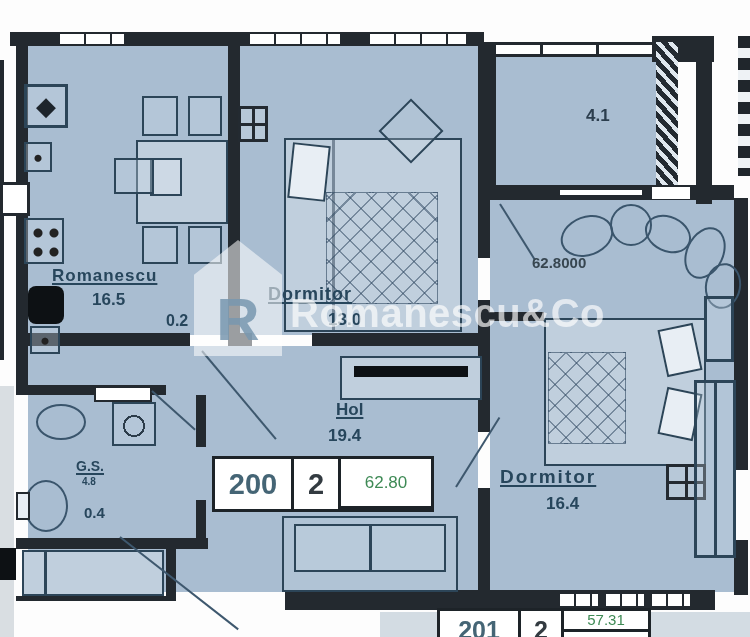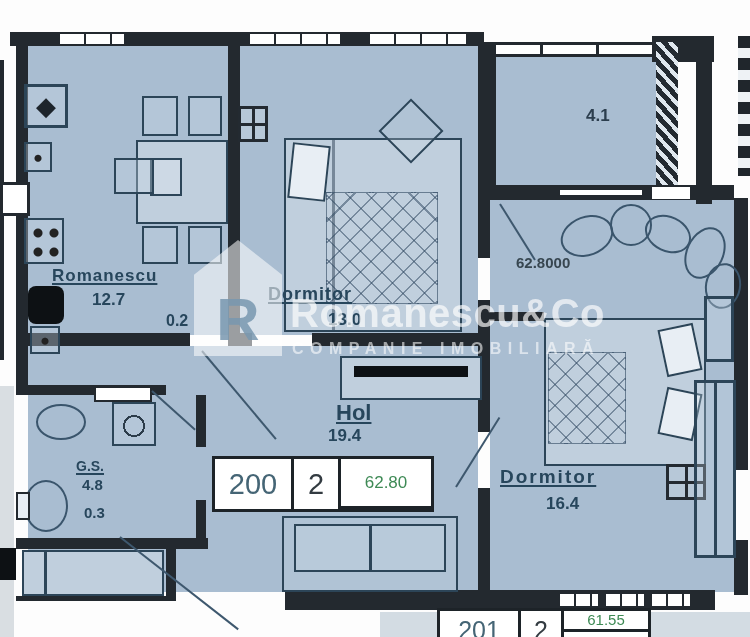--- a/index.html
+++ b/index.html
@@ -30,21 +30,21 @@
   .line{position:absolute;height:2px;background:#3e586e;transform-origin:0 50%;}
   .txt{position:absolute;font-weight:bold;color:#27465c;white-space:nowrap;}
   .und{text-decoration:underline;text-underline-offset:2px;text-decoration-thickness:2px;}
   .stove{background:radial-gradient(circle at 12px 13px,#222 4px,transparent 5px),
                radial-gradient(circle at 28px 13px,#222 4px,transparent 5px),
                radial-gradient(circle at 12px 32px,#222 4px,transparent 5px),
                radial-gradient(circle at 28px 32px,#222 4px,transparent 5px),rgba(200,214,228,.35);}
   .dot{background-image:radial-gradient(circle at 50% 55%,#222 3px,transparent 4px);}
   .ring{background:radial-gradient(circle at 50% 55%,transparent 9px,#2c3c4a 9px 11px,transparent 11px),rgba(200,214,228,.35);}
   .tag{position:absolute;display:flex;border:3px solid #1d2328;background:#fff;box-sizing:border-box;z-index:40;}
-  .tag .cell{display:flex;align-items:center;justify-content:center;font-weight:normal;}
+  .tag .cell{display:flex;align-items:center;justify-content:center;font-weight:bold;}
   .tag .c-num{color:#456575;border-right:3px solid #1d2328;}
   .tag .c-rooms{color:#333b41;border-right:3px solid #1d2328;}
   .tag .c-areas{display:flex;flex-direction:column;}
   .tag .a-top{flex:1;display:flex;align-items:center;justify-content:center;color:#3e8a55;border-bottom:3px solid #1d2328;}
   .tag .a-bot{flex:1;display:flex;align-items:center;justify-content:center;color:#c8392b;}
   #wm{position:absolute;inset:0;z-index:60;pointer-events:none;}
   #wm-logo{position:absolute;left:194px;top:240px;width:88px;height:116px;
            background:rgba(255,255,255,.55);
            clip-path:polygon(50% 0,100% 30%,100% 100%,0 100%,0 30%);
            display:flex;align-items:flex-end;justify-content:center;}
@@ -155,52 +155,51 @@
   <div class="abs" style="left:44px;top:550px;width:3px;height:46px;background:#2c4558;"></div>
   <div class="black" style="left:0;top:548px;width:16px;height:32px;"></div>
 
   <div class="line" style="left:202px;top:350px;width:115px;transform:rotate(50deg);"></div>
   <div class="line" style="left:120px;top:536px;width:150px;transform:rotate(38deg);"></div>
   <div class="line" style="left:456px;top:486px;width:82px;transform:rotate(-58deg);"></div>
   <div class="line" style="left:500px;top:203px;width:66px;transform:rotate(58deg);"></div>
   <div class="line" style="left:152px;top:390px;width:58px;transform:rotate(42deg);"></div>
 
   <div class="txt und" style="left:52px;top:266px;font-size:17px;letter-spacing:1px;">Romanescu</div>
-  <div class="txt" style="left:92px;top:290px;font-size:17px;">12.7</div>
+  <div class="txt" style="left:92px;top:290px;font-size:17px;">16.5</div>
   <div class="txt" style="left:166px;top:312px;font-size:16px;">0.2</div>
   <div class="txt und" style="left:268px;top:284px;font-size:18px;letter-spacing:1px;">Dormitor</div>
   <div class="txt" style="left:328px;top:310px;font-size:17px;">13.0</div>
   <div class="txt" style="left:586px;top:106px;font-size:17px;color:#2c3e4e;">4.1</div>
-  <div class="txt" style="left:516px;top:254px;font-size:15px;color:#374650;">62.8000</div>
-  <div class="txt und" style="left:336px;top:400px;font-size:22px;">Hol</div>
+  <div class="txt" style="left:532px;top:254px;font-size:15px;color:#374650;">62.8000</div>
+  <div class="txt und" style="left:336px;top:400px;font-size:17px;">Hol</div>
   <div class="txt" style="left:328px;top:426px;font-size:17px;">19.4</div>
   <div class="txt und" style="left:76px;top:458px;font-size:14px;">G.S.</div>
-  <div class="txt" style="left:82px;top:476px;font-size:15px;">4.8</div>
-  <div class="txt" style="left:84px;top:504px;font-size:15px;">0.3</div>
+  <div class="txt" style="left:82px;top:476px;font-size:10px;">4.8</div>
+  <div class="txt" style="left:84px;top:504px;font-size:15px;">0.4</div>
   <div class="txt und" style="left:500px;top:466px;font-size:19px;letter-spacing:2px;">Dormitor</div>
   <div class="txt" style="left:546px;top:494px;font-size:17px;">16.4</div>
 
   <div class="tag" style="left:212px;top:456px;width:222px;height:56px;">
     <div class="cell c-num" style="width:76px;font-size:29px;">200</div>
     <div class="cell c-rooms" style="width:44px;font-size:29px;">2</div>
     <div class="c-areas" style="flex:1;">
       <div class="a-top" style="font-size:17px;">62.80</div>
     </div>
   </div>
 
   <div class="tag" style="left:437px;top:608px;width:214px;height:44px;">
     <div class="cell c-num" style="width:78px;font-size:25px;">201</div>
     <div class="cell c-rooms" style="width:40px;font-size:25px;">2</div>
     <div class="c-areas" style="flex:1;">
-      <div class="a-top" style="font-size:15px;">61.55</div>
+      <div class="a-top" style="font-size:15px;">57.31</div>
       <div class="a-bot"></div>
     </div>
   </div>
  </div>
 
  <div id="wm">
    <div id="wm-logo">
      <span>R</span>
    </div>
    <div id="wm-brand">Romanescu&amp;Co</div>
-   <div id="wm-tag">COMPANIE IMOBILIARĂ</div>
  </div>
 </div>
 
 </body></html>

